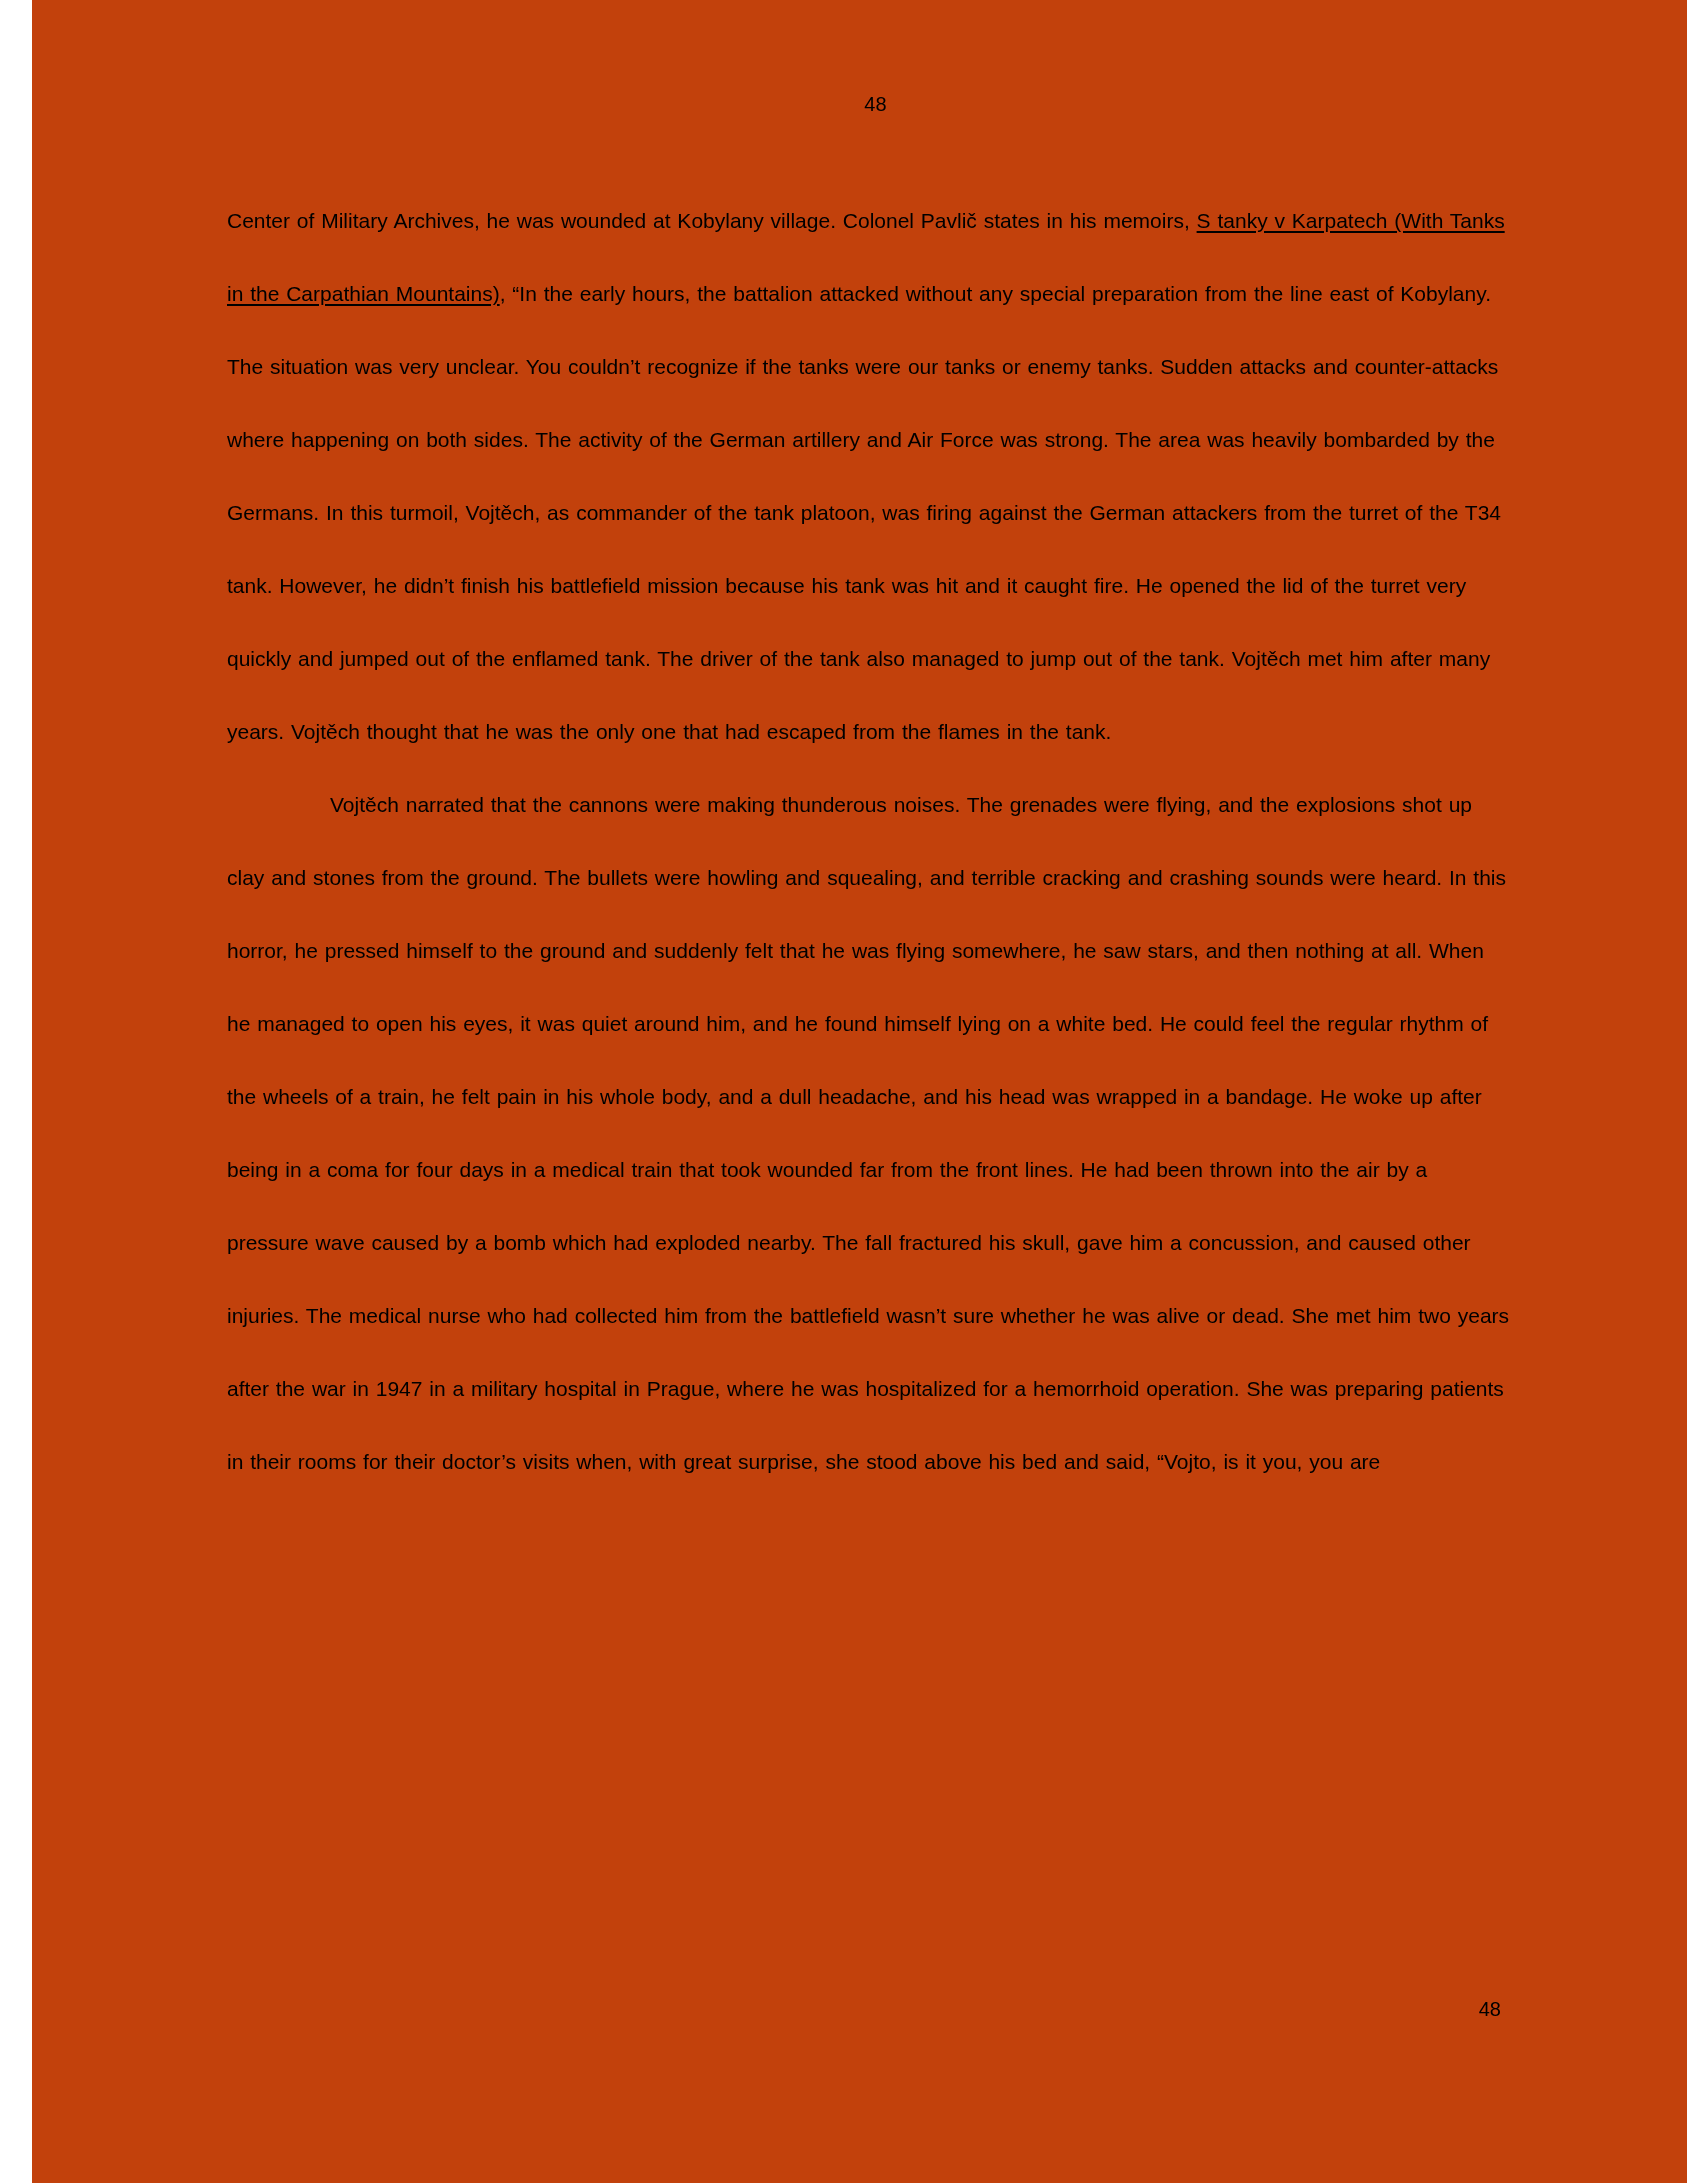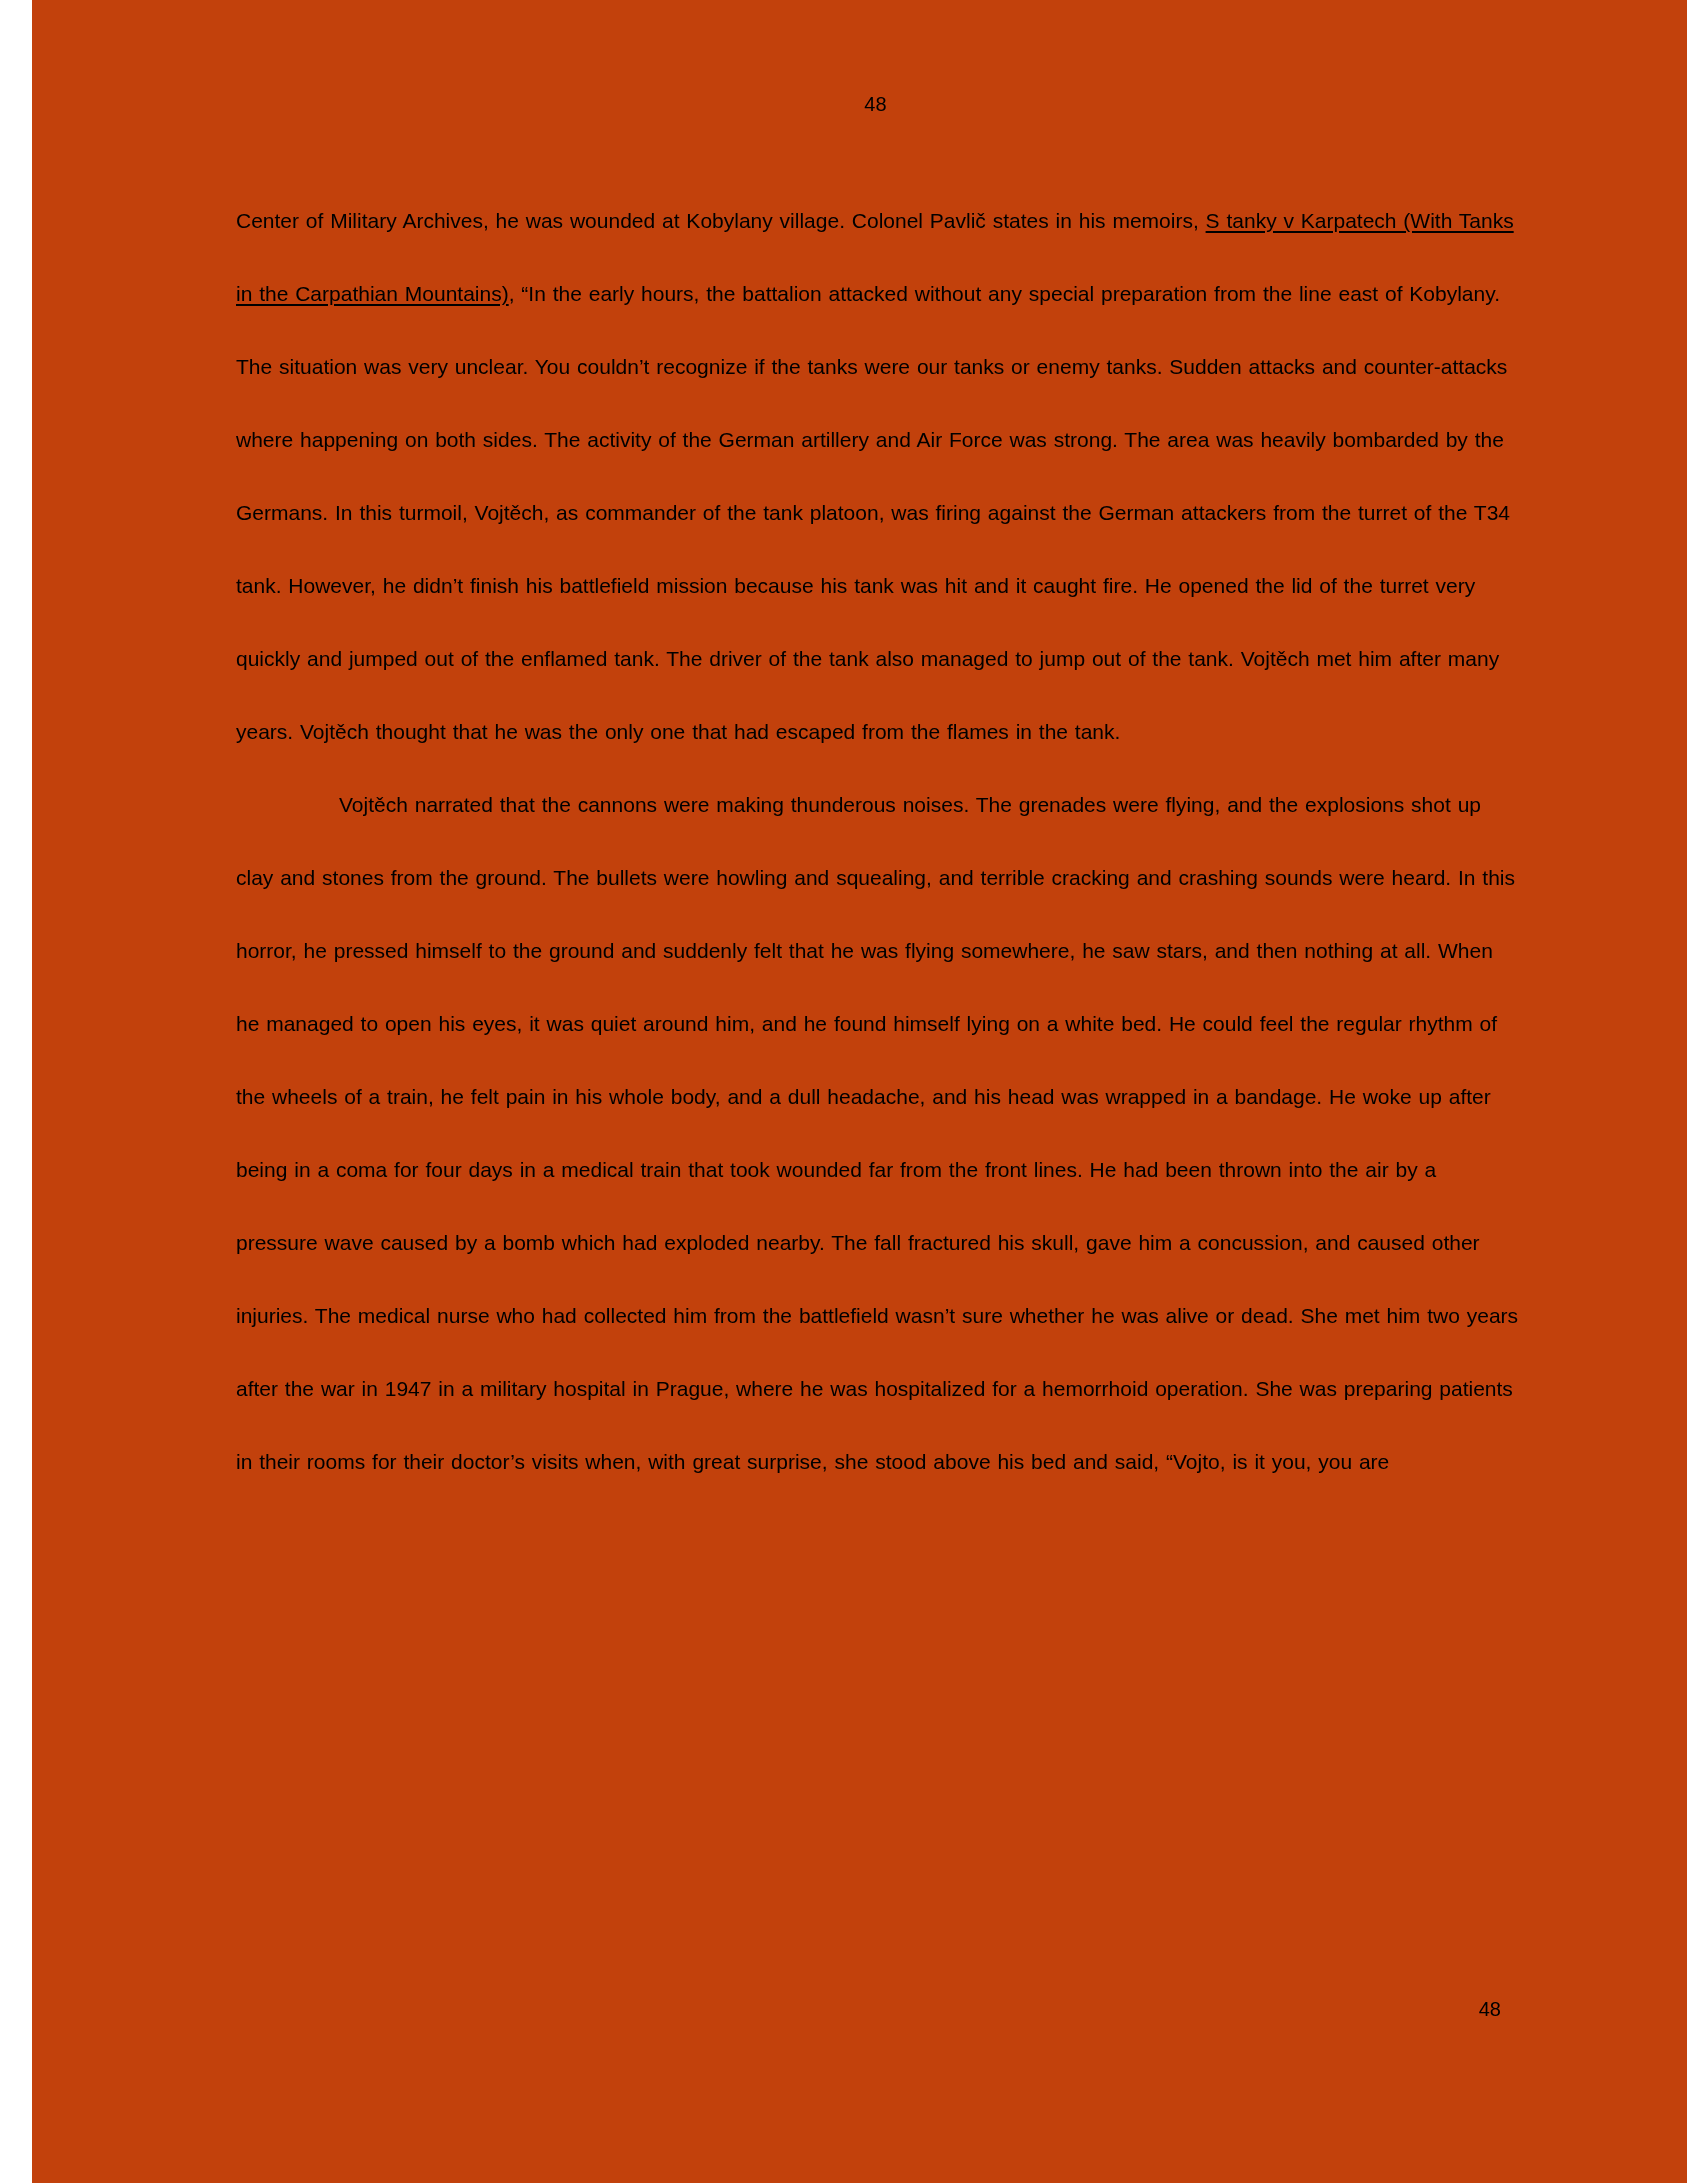--- a/index.html
+++ b/index.html
@@ -22,21 +22,21 @@
     top: 93px;
     left: 0;
     width: 1687px;
     text-align: center;
     font-size: 20px;
     letter-spacing: 0.1px;
   }
   .body-area {
     position: absolute;
     top: 184px;
-    left: 204px;
+    left: 195px;
     width: 1283px;
   }
   p.para {
     margin: 0 0 0 0;
     font-size: 21px;
     line-height: 73px;
     text-align: left;
     word-spacing: 1px;
   }
   p.para .indent {

